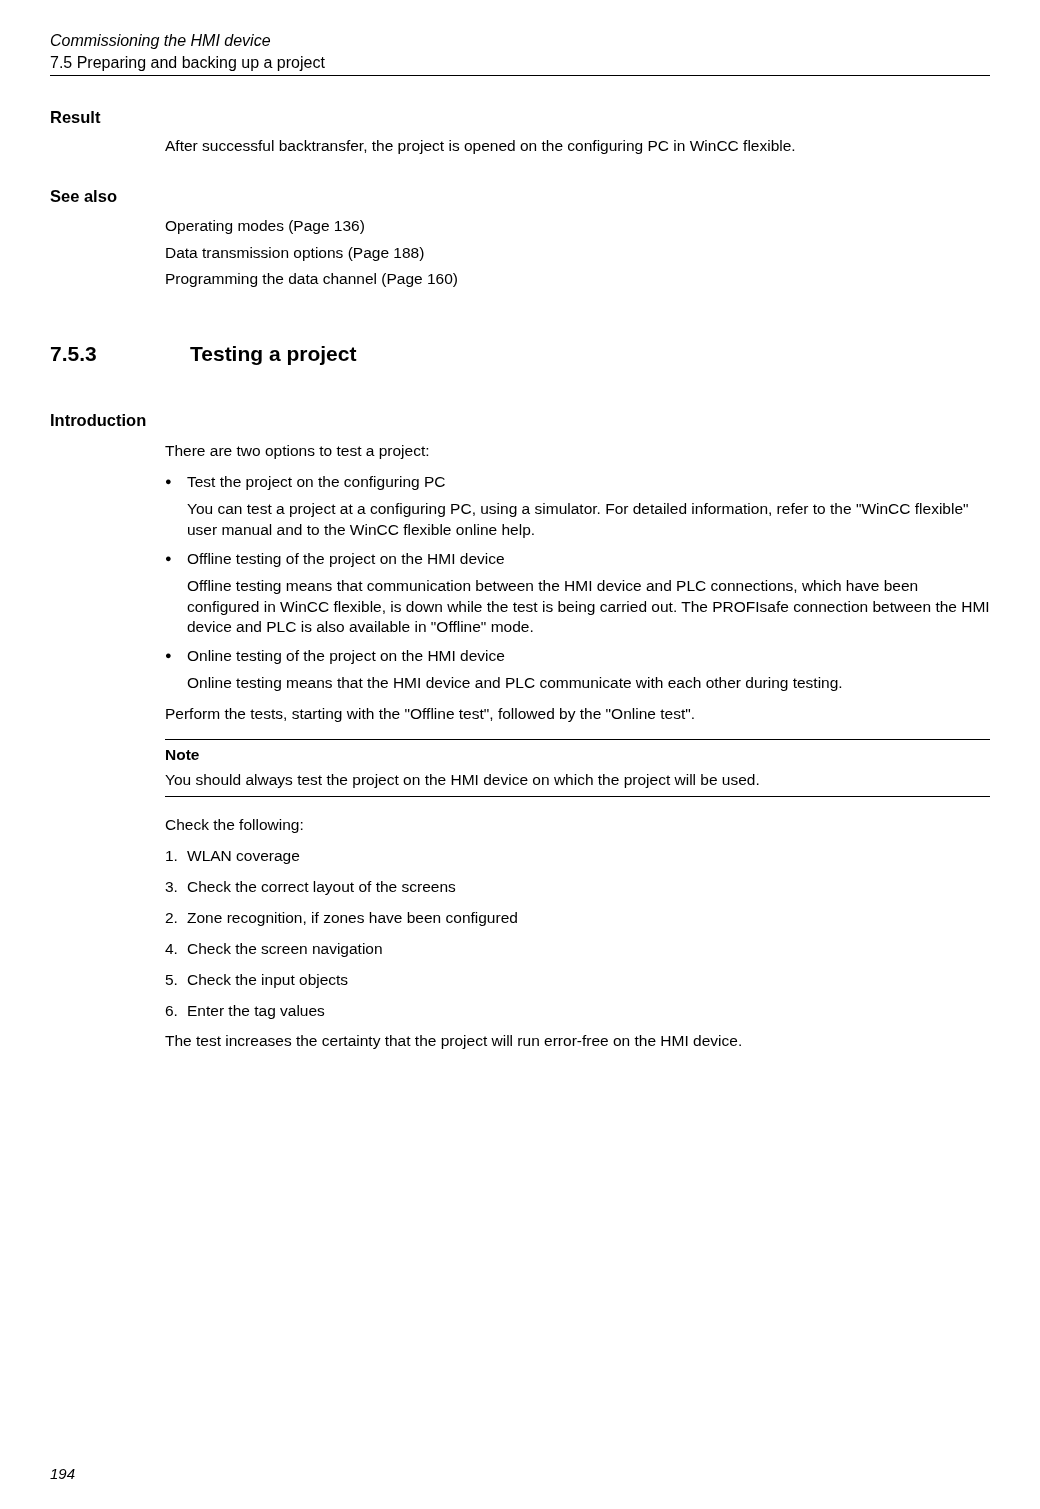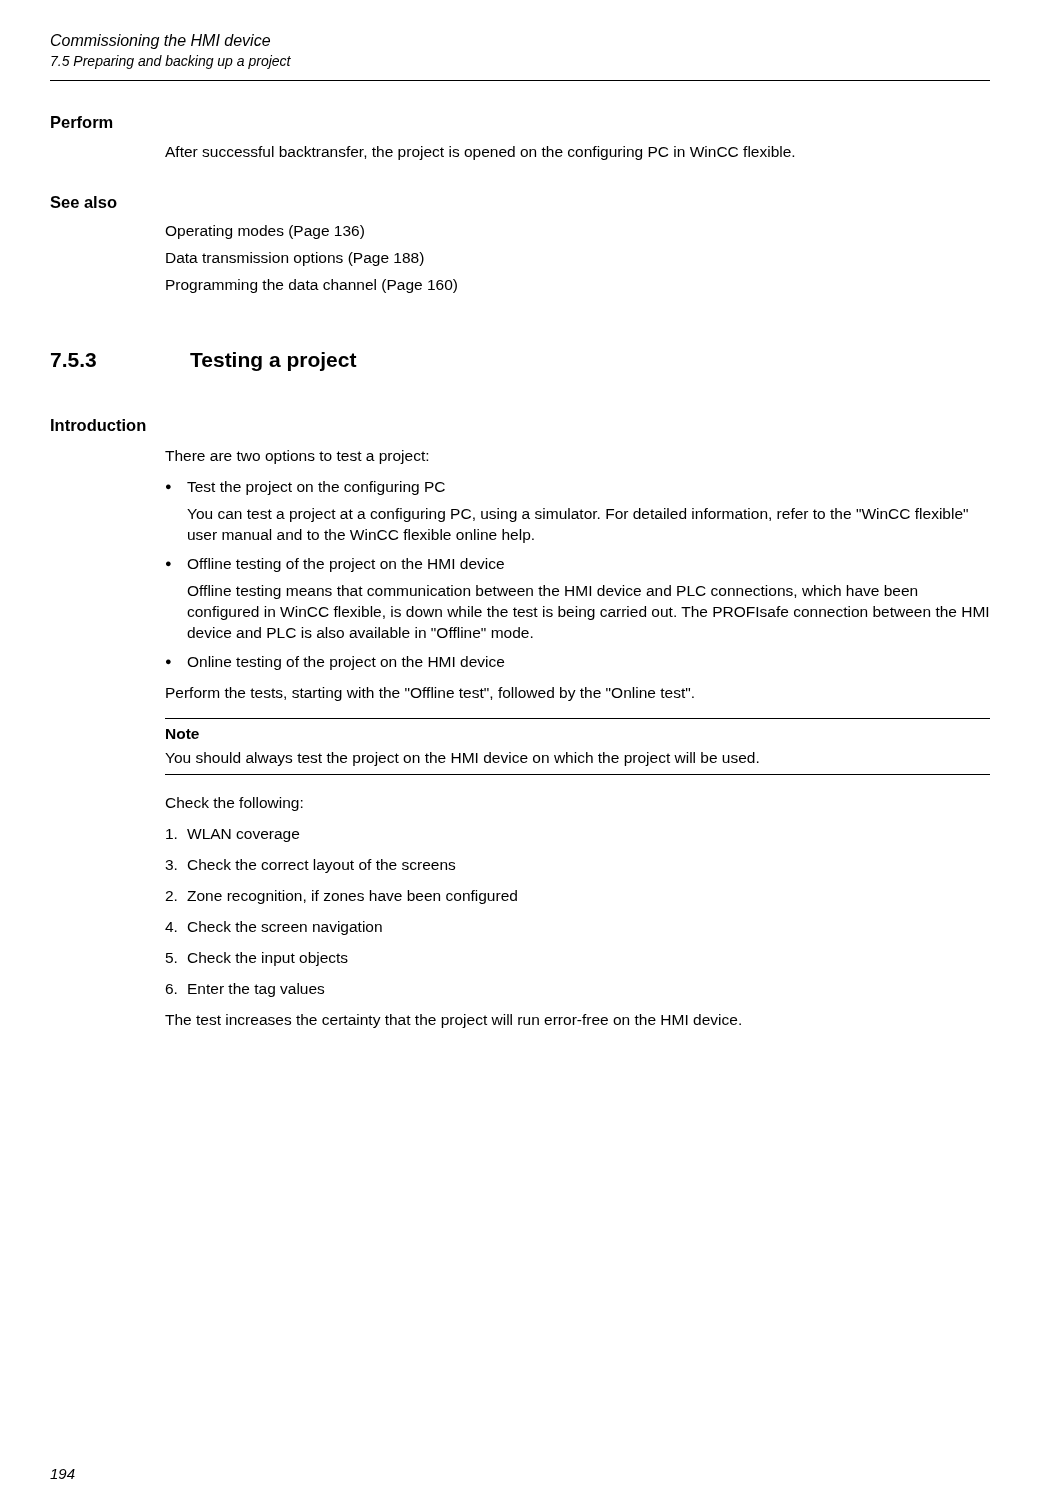--- a/index.html
+++ b/index.html
@@ -17,23 +17,22 @@
       color: #000;
       position: relative;
       padding: 30px 50px 0 50px;
     }
     .running-header {
       font-style: italic;
       font-size: 16px;
       margin-bottom: 0;
     }
     .running-subheader {
-      font-style: italic;
-      font-size: 14px;
-      margin-bottom: 10px;
+      font-size: 16px;
+      margin-bottom: 2px;
     }
     .header-divider {
       border: none;
       border-top: 1px solid #000;
       margin-bottom: 30px;
     }
     .section-heading {
       font-weight: bold;
       font-size: 16.5px;
       margin: 28px 0 8px 0;
@@ -135,21 +134,21 @@
   </style>
 </head>
 <body>
 
 <div>
   <div class="running-header">Commissioning the HMI device</div>
   <div class="running-subheader">7.5 Preparing and backing up a project</div>
   <hr class="header-divider">
 </div>
 
-<div class="section-heading">Perform</div>
+<div class="section-heading">Result</div>
 <div class="body-indent">
   <p>After successful backtransfer, the project is opened on the configuring PC in WinCC flexible.</p>
 </div>
 
 <div class="section-heading">See also</div>
 <div class="body-indent see-also-list">
   <p>Operating modes (Page 136)</p>
   <p>Data transmission options (Page 188)</p>
   <p>Programming the data channel (Page 160)</p>
 </div>
@@ -167,20 +166,21 @@
     <li>
       <span>Test the project on the configuring PC</span>
       <p class="sub">You can test a project at a configuring PC, using a simulator. For detailed information, refer to the "WinCC flexible" user manual and to the WinCC flexible online help.</p>
     </li>
     <li>
       <span>Offline testing of the project on the HMI device</span>
       <p class="sub">Offline testing means that communication between the HMI device and PLC connections, which have been configured in WinCC flexible, is down while the test is being carried out. The PROFIsafe connection between the HMI device and PLC is also available in "Offline" mode.</p>
     </li>
     <li>
       <span>Online testing of the project on the HMI device</span>
+      <p class="sub">Online testing means that the HMI device and PLC communicate with each other during testing.</p>
     </li>
   </ul>
 
   <p>Perform the tests, starting with the "Offline test", followed by the "Online test".</p>
 
   <div class="note-block">
     <hr class="note-rule">
     <div class="note-label">Note</div>
     <div>You should always test the project on the HMI device on which the project will be used.</div>
     <hr class="note-rule-bottom">

